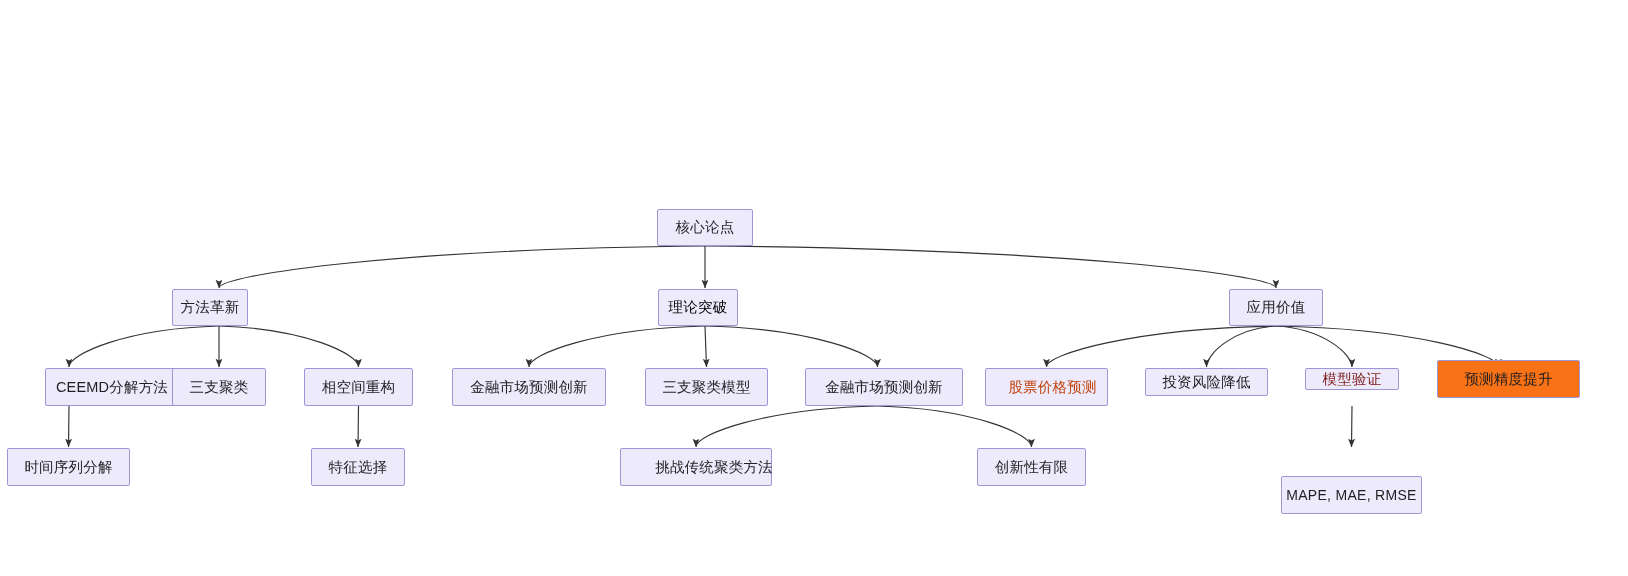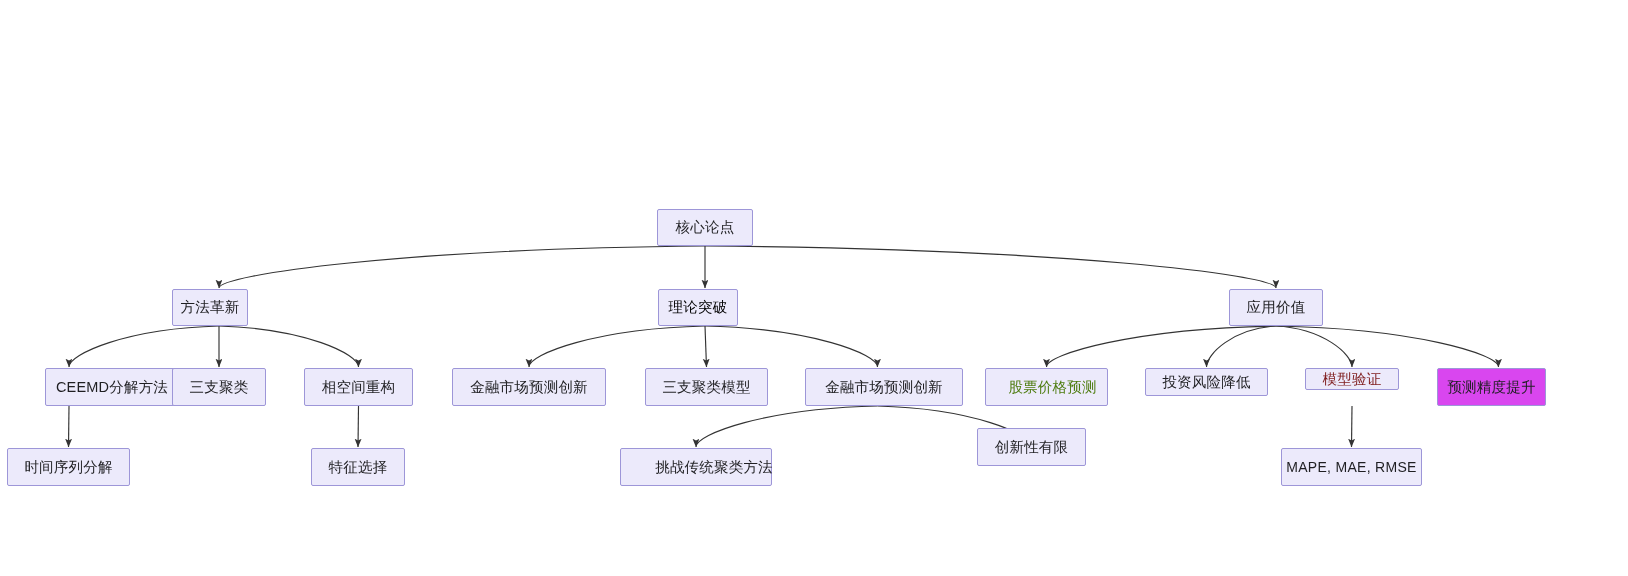--- a/index.html
+++ b/index.html
@@ -38,20 +38,21 @@
     letter-spacing: 0.2px;
     white-space: nowrap;
   }
   .node .node-label {
     display: block;
     padding: 0 2px;
   }
   .node.latin {
     font-size: 14px;
     letter-spacing: 0.3px;
+    margin-top: 28px;
   }
 </style>
 </head>
 <body>
 
 <div id="canvas">
   <svg id="edge-layer" viewBox="0 0 1628 576" xmlns="http://www.w3.org/2000/svg">
     <defs>
       <marker id="arrowhead" markerWidth="9" markerHeight="9" refX="7.2" refY="3" orient="auto" markerUnits="strokeWidth">
         <path d="M0,0 L7.4,3 L0,6 L1.6,3 z" fill="#333333"></path>
@@ -102,41 +103,41 @@
       </div>
       <div class="node" style="left: 452px; top: 368px; width: 154px; height: 38px; background: rgb(236, 234, 251); border-color: rgb(157, 150, 216); color: rgb(31, 31, 34);">
         <span class="node-label">金融市场预测创新</span>
       </div>
       <div class="node" style="left: 645px; top: 368px; width: 123px; height: 38px; background: rgb(236, 234, 251); border-color: rgb(157, 150, 216); color: rgb(31, 31, 34);">
         <span class="node-label">三支聚类模型</span>
       </div>
       <div class="node" style="left: 805px; top: 368px; width: 158px; height: 38px; background: rgb(236, 234, 251); border-color: rgb(157, 150, 216); color: rgb(31, 31, 34);">
         <span class="node-label">金融市场预测创新</span>
       </div>
-      <div class="node" style="left: 985px; top: 368px; width: 123px; height: 38px; background: rgb(236, 234, 251); border-color: rgb(157, 150, 216); color: #4d7c0f; padding-left: 12px;">
+      <div class="node" style="left: 985px; top: 368px; width: 123px; height: 38px; background: rgb(236, 234, 251); border-color: rgb(157, 150, 216); color: #c2410c; padding-left: 12px;">
         <span class="node-label">股票价格预测</span>
       </div>
       <div class="node" style="left: 1145px; top: 368px; width: 123px; height: 28px; background: rgb(236, 234, 251); border-color: rgb(157, 150, 216); color: rgb(31, 31, 34);">
         <span class="node-label">投资风险降低</span>
       </div>
       <div class="node" style="left: 1305px; top: 368px; width: 94px; height: 22px; background: rgb(236, 234, 251); border-color: rgb(157, 150, 216); color: #7f1d1d;">
         <span class="node-label">模型验证</span>
       </div>
-      <div class="node" style="left: 1437px; top: 368px; width: 109px; height: 38px; background: #d946ef; border-color: rgb(157, 150, 216); color: rgb(31, 31, 34);">
+      <div class="node" style="left: 1437px; top: 360px; width: 143px; height: 38px; background: #f97316; border-color: rgb(157, 150, 216); color: rgb(31, 31, 34);">
         <span class="node-label">预测精度提升</span>
       </div>
       <div class="node" style="left: 7px; top: 448px; width: 123px; height: 38px; background: rgb(236, 234, 251); border-color: rgb(157, 150, 216); color: rgb(31, 31, 34);">
         <span class="node-label">时间序列分解</span>
       </div>
       <div class="node" style="left: 311px; top: 448px; width: 94px; height: 38px; background: rgb(236, 234, 251); border-color: rgb(157, 150, 216); color: rgb(31, 31, 34);">
         <span class="node-label">特征选择</span>
       </div>
       <div class="node" style="left: 620px; top: 448px; width: 152px; height: 38px; background: rgb(236, 234, 251); border-color: rgb(157, 150, 216); color: rgb(31, 31, 34); padding-left: 36px;">
         <span class="node-label">挑战传统聚类方法</span>
       </div>
-      <div class="node" style="left: 977px; top: 428px; width: 109px; height: 38px; background: rgb(236, 234, 251); border-color: rgb(157, 150, 216); color: rgb(31, 31, 34);">
+      <div class="node" style="left: 977px; top: 448px; width: 109px; height: 38px; background: rgb(236, 234, 251); border-color: rgb(157, 150, 216); color: rgb(31, 31, 34);">
         <span class="node-label">创新性有限</span>
       </div>
       <div class="node latin" style="left: 1281px; top: 448px; width: 141px; height: 38px; background: rgb(236, 234, 251); border-color: rgb(157, 150, 216); color: rgb(31, 31, 34);">
         <span class="node-label">MAPE, MAE, RMSE</span>
       </div>
     </div>
 </div>
 
 </body></html>

